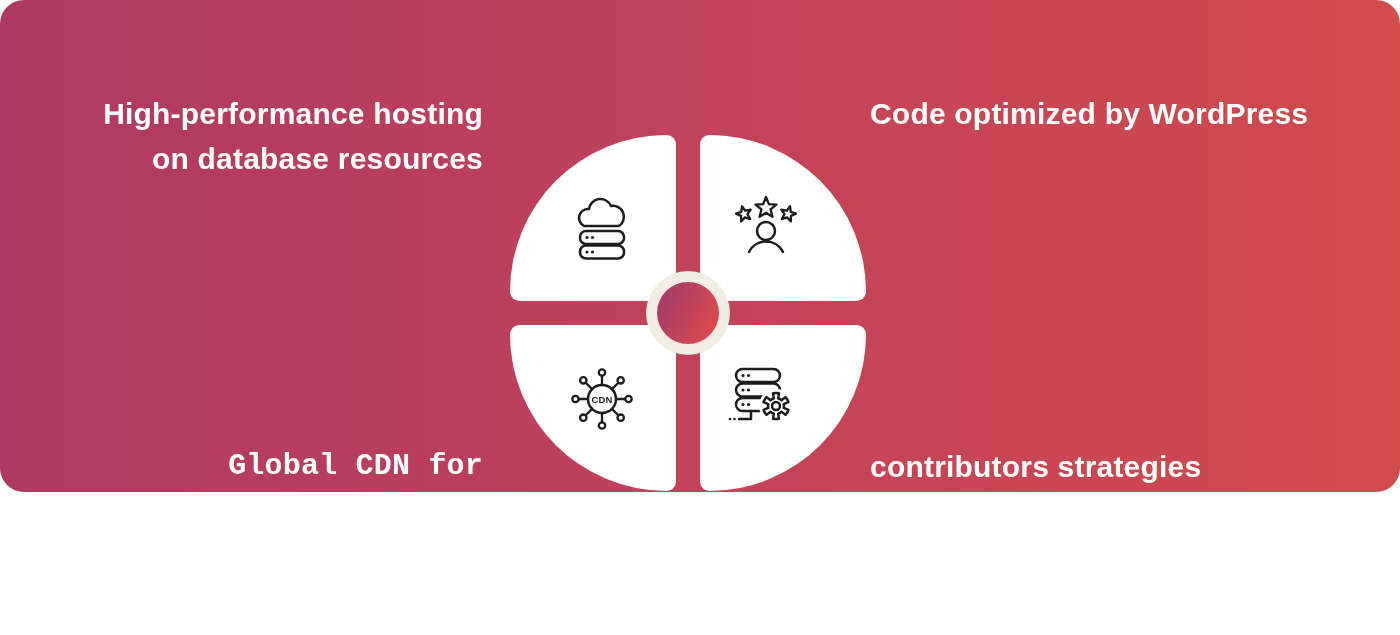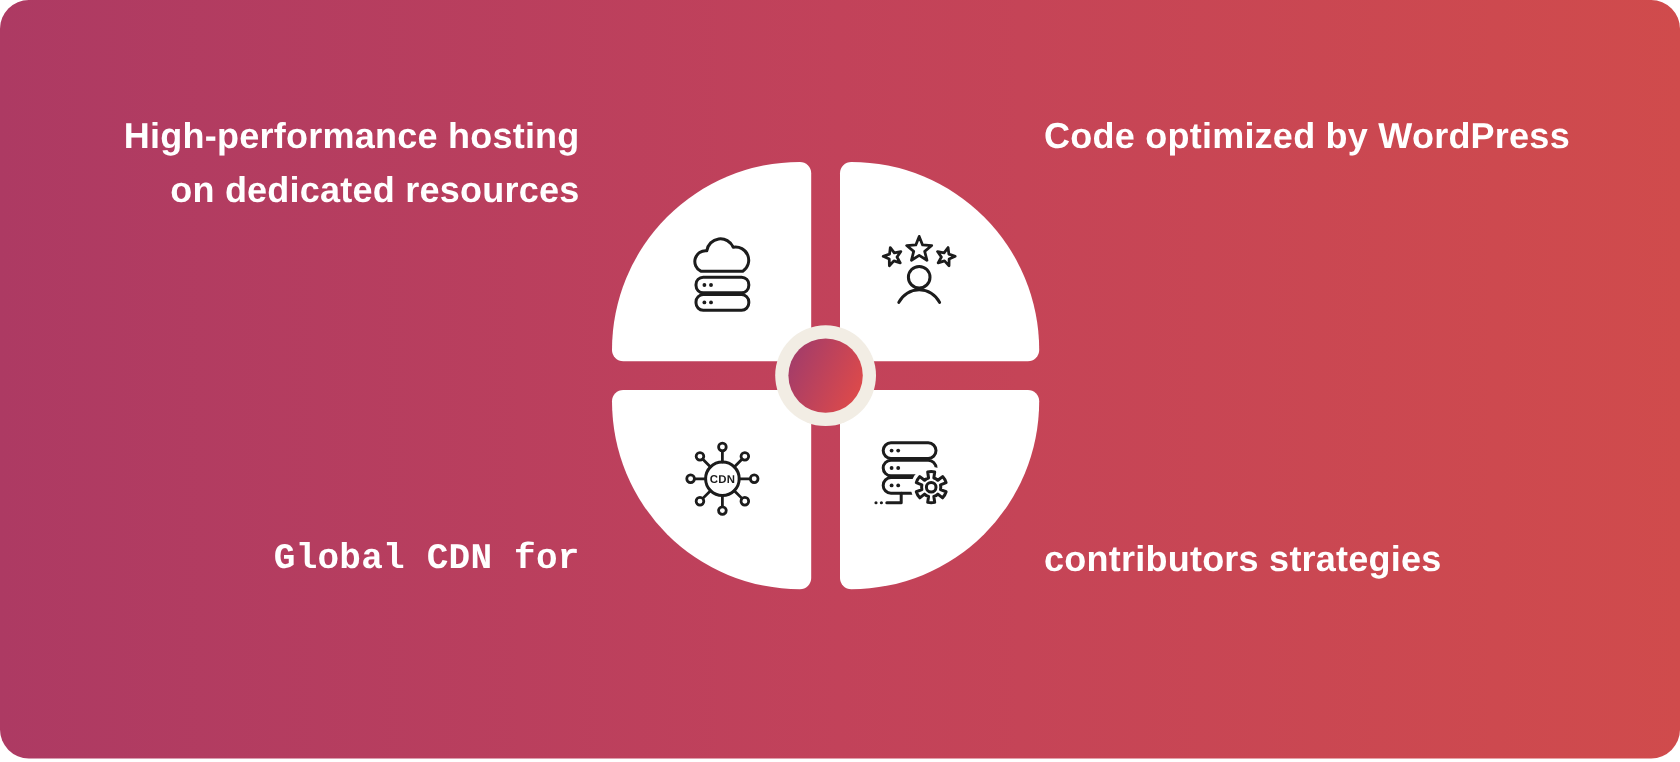--- a/index.html
+++ b/index.html
@@ -6,21 +6,21 @@
     margin: 0;
     padding: 0;
     background: #ffffff;
     width: 1400px;
     height: 635px;
     font-family: "Liberation Sans", sans-serif;
   }
   .canvas {
     position: relative;
     width: 1400px;
-    height: 632px;
+    height: 492px;
     border-radius: 24px;
     background: linear-gradient(90deg, #ad3a63 0%, #c2425a 50%, #d04b4c 100%);
     overflow: hidden;
   }
   .caption {
     position: absolute;
     color: #ffffff;
     font-size: 30px;
     line-height: 45px;
     font-weight: 600;
@@ -96,21 +96,21 @@
     letter-spacing: 0.2px;
   }
 </style>
 </head>
 <body>
 
 <div class="canvas">
 
   <div class="caption tl">
     <div>High-performance hosting</div>
-    <div>on dedicated resources</div>
+    <div>on database resources</div>
   </div>
   <div class="caption tr">
     <div>Code optimized by WordPress</div>
   </div>
   <div class="caption bl">
     <div>Global CDN for</div>
   </div>
   <div class="caption br">
     <div>contributors strategies</div>
   </div>

